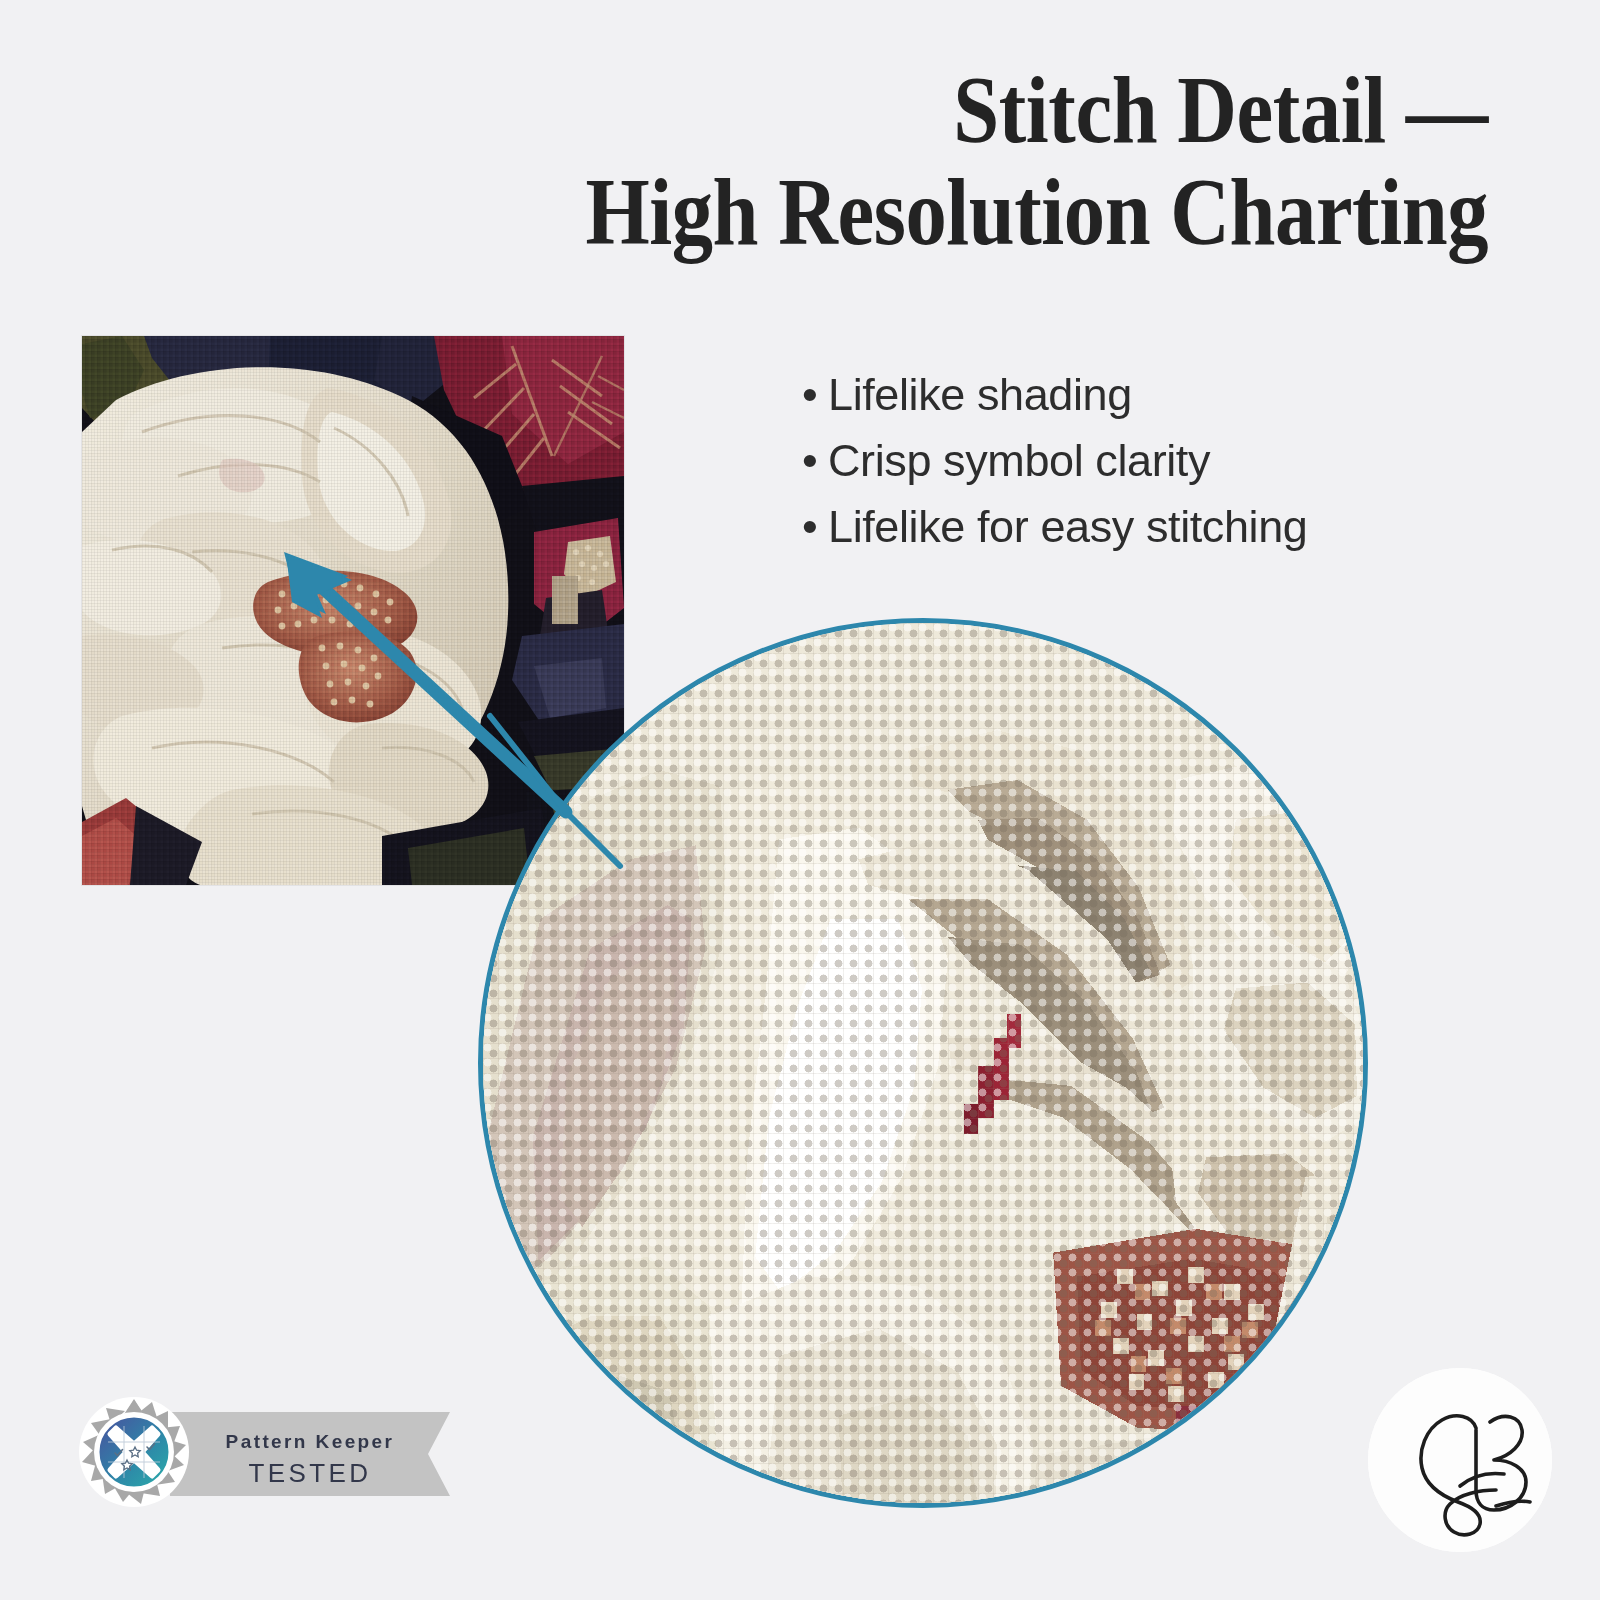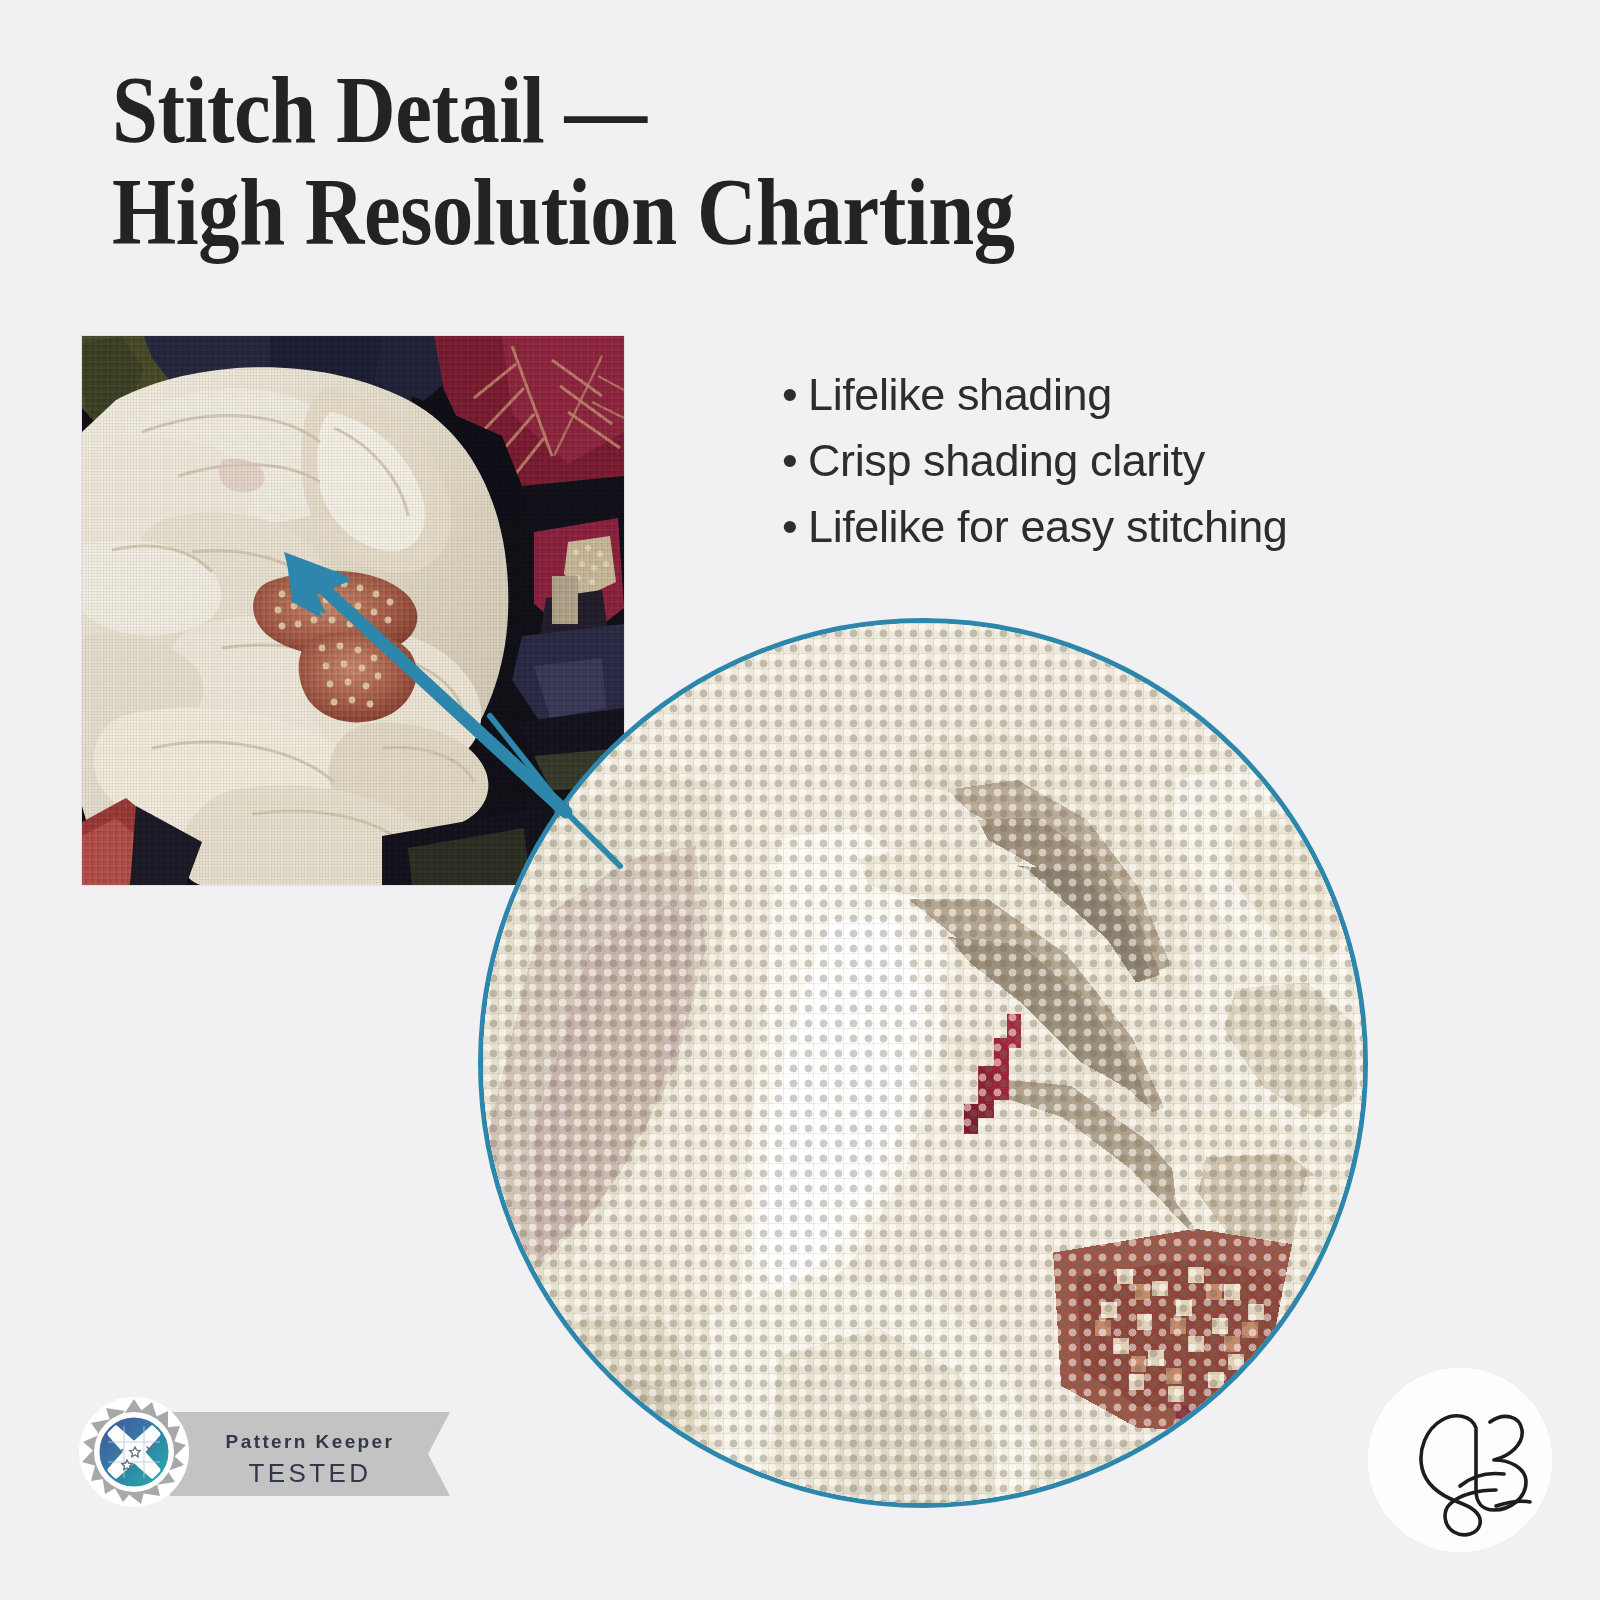--- a/index.html
+++ b/index.html
@@ -9,41 +9,42 @@
     font-family:"Liberation Sans", sans-serif;
     overflow:hidden;
     position:relative;
   }
   .canvas{position:absolute;inset:0;}
 
   
   .title{
     position:absolute;
     left:0;right:0;top:38px;
-    text-align:left;
+    text-align:right;
     font-family:"Liberation Serif", serif;
     font-weight:700;
     color:#232323;
     line-height:1.06;
     letter-spacing:-0.5px;
   }
   .title .l1{display:block;font-size:96px;transform:scaleX(.86);}
   .title .l2{display:block;font-size:96px;transform:scaleX(.86);}
 
   
   .bullets{
     position:absolute;
     left:782px;top:362px;width:700px;
     color:#2d2d2d;
   }
   .bullet{
     font-size:45px;
     line-height:1.47;
     letter-spacing:-0.4px;
     white-space:nowrap;
+    margin-left:20px;
   }
   .bullet .dot{display:inline-block;width:26px;}
 
   
   .thumb{
     position:absolute;
     left:82px;top:336px;
     width:542px;height:549px;
     background:#0c0c16;
     overflow:hidden;
@@ -410,21 +411,21 @@
 
     <line x1="566" y1="812" x2="490" y2="716" stroke="#2d87ac" stroke-width="6" stroke-linecap="round"></line>
     <line x1="566" y1="812" x2="620" y2="866" stroke="#2d87ac" stroke-width="6" stroke-linecap="round"></line>
   </svg>
 
   <div class="bullets">
     <div class="bullet">
       <span class="dot">•</span><span>Lifelike shading</span>
     </div>
     <div class="bullet">
-      <span class="dot">•</span><span>Crisp shading clarity</span>
+      <span class="dot">•</span><span>Crisp symbol clarity</span>
     </div>
     <div class="bullet">
       <span class="dot">•</span><span>Lifelike for easy stitching</span>
     </div>
   </div>
 
   <div class="pk">
     <svg viewBox="0 0 400 145" width="400" height="145">
       <defs>
         <linearGradient id="pkGrad" x1="0" y1="0" x2="1" y2="1">

